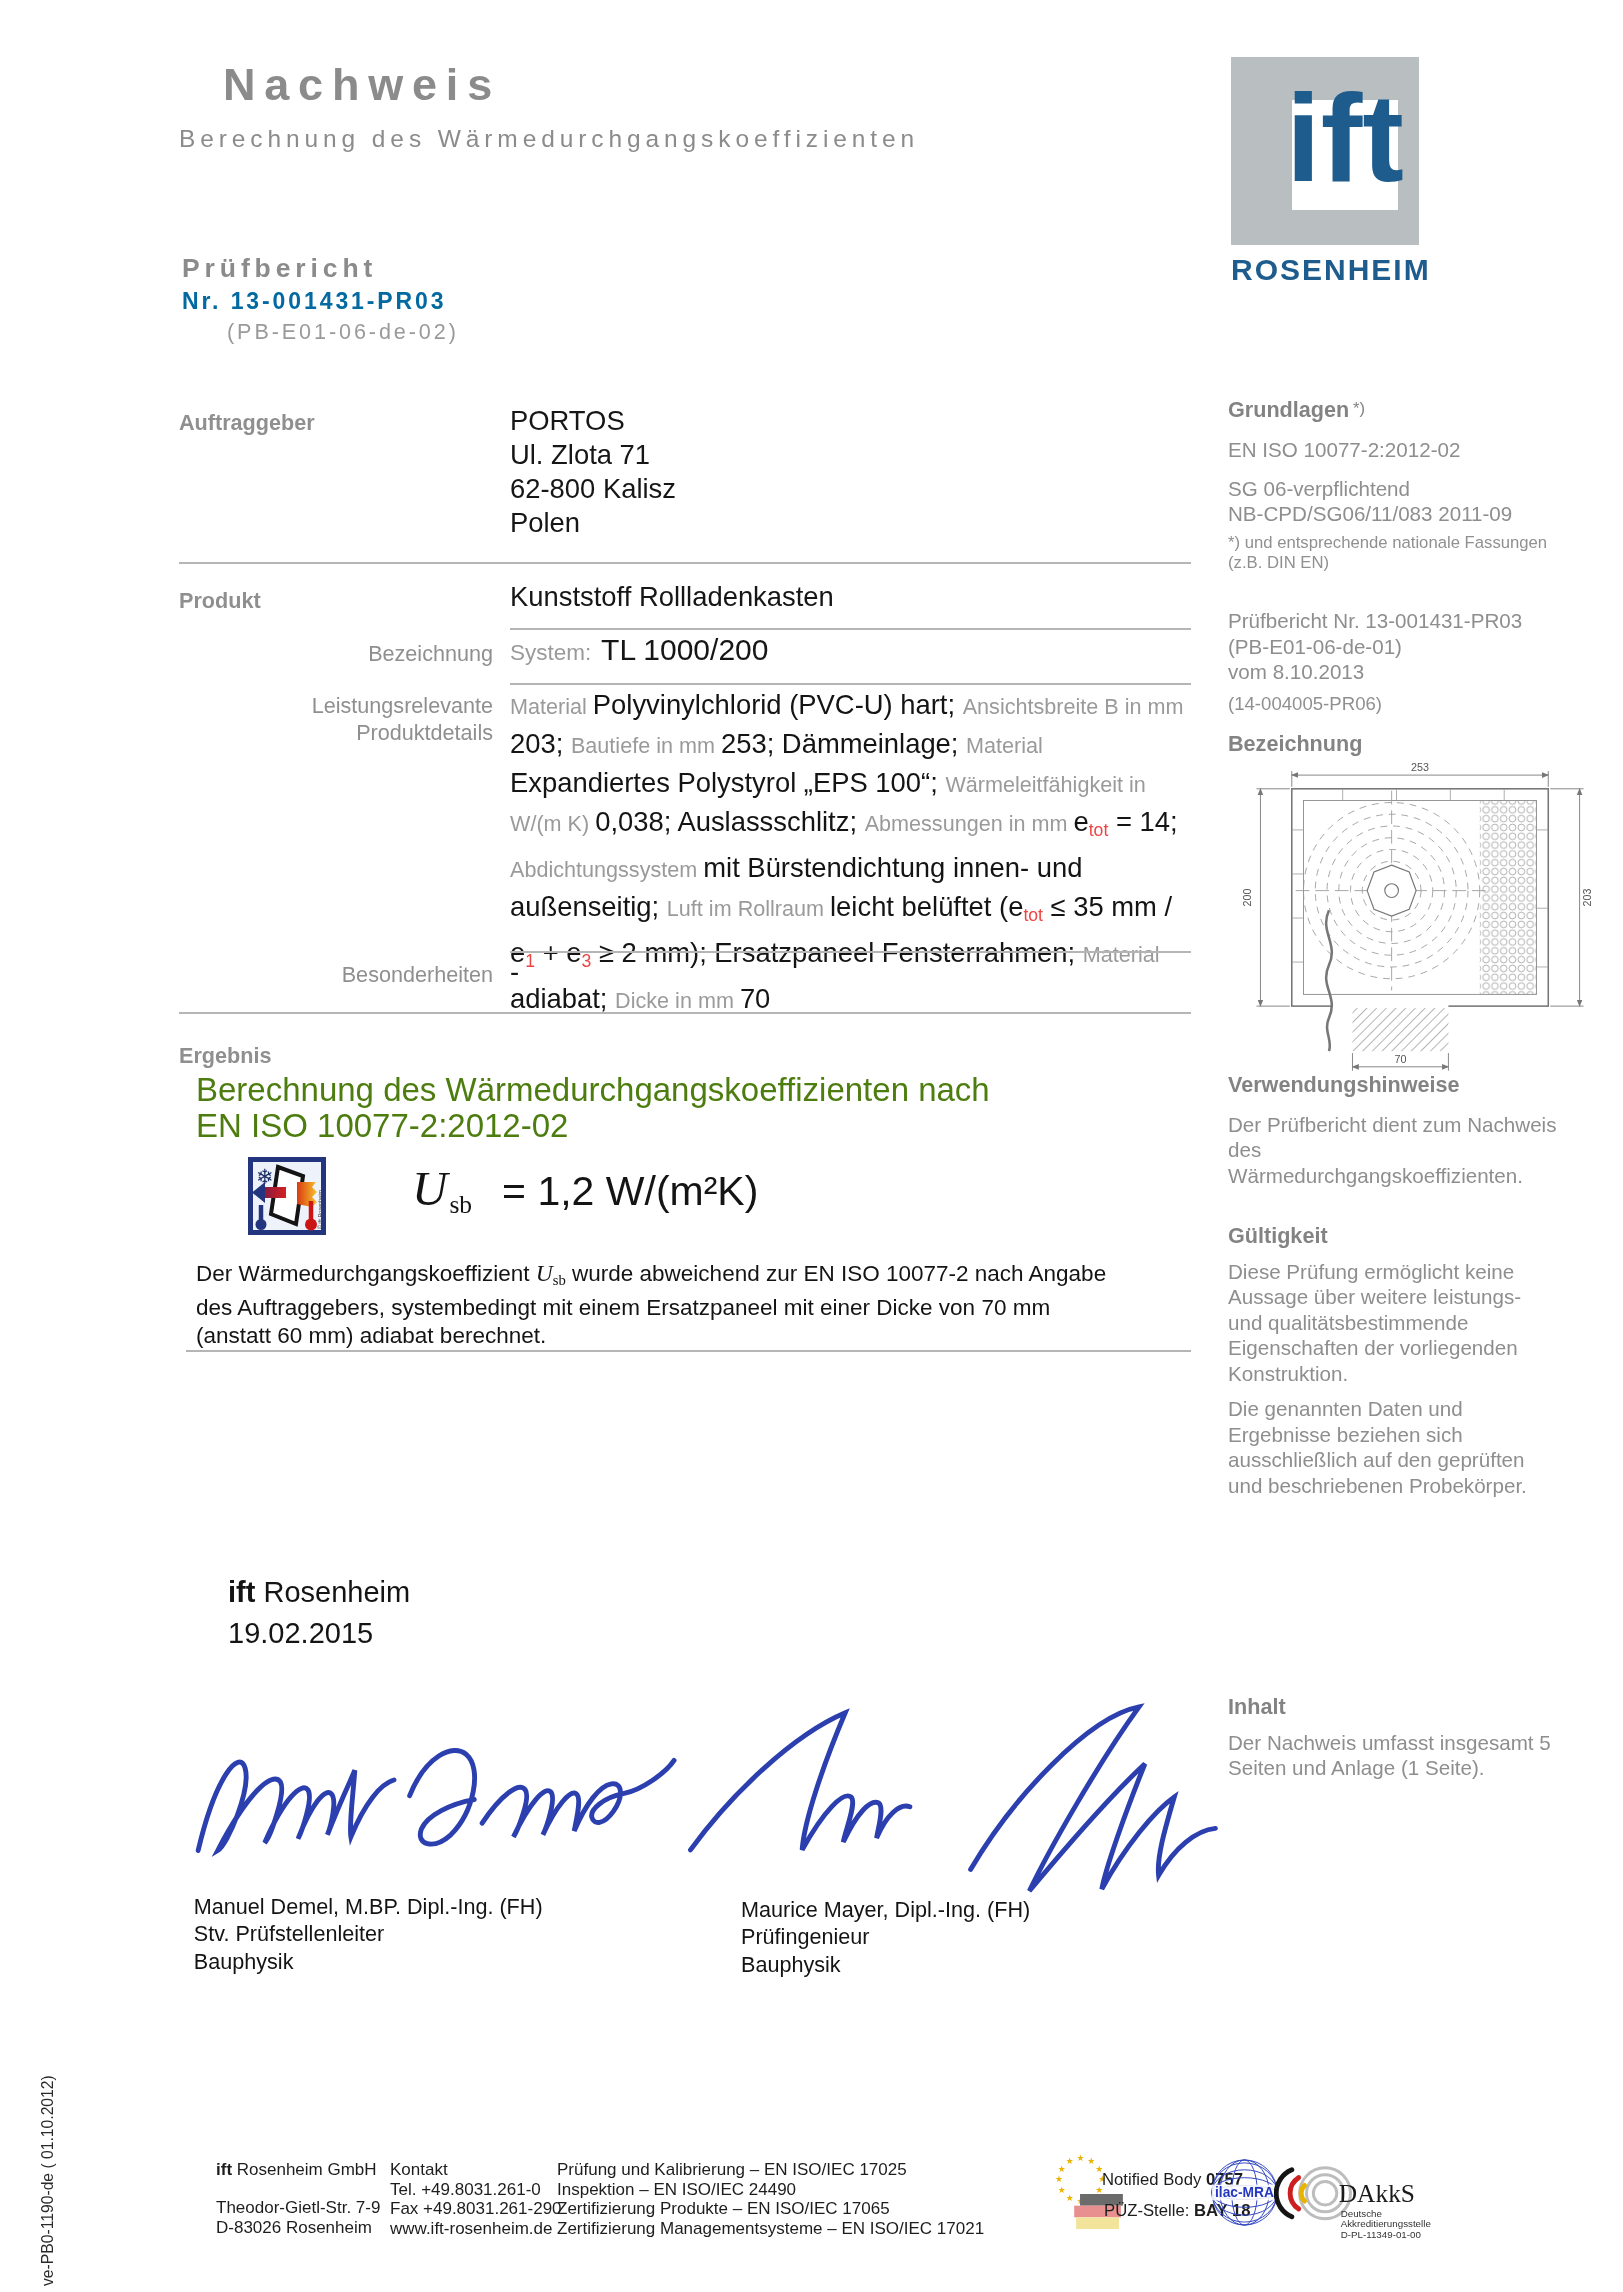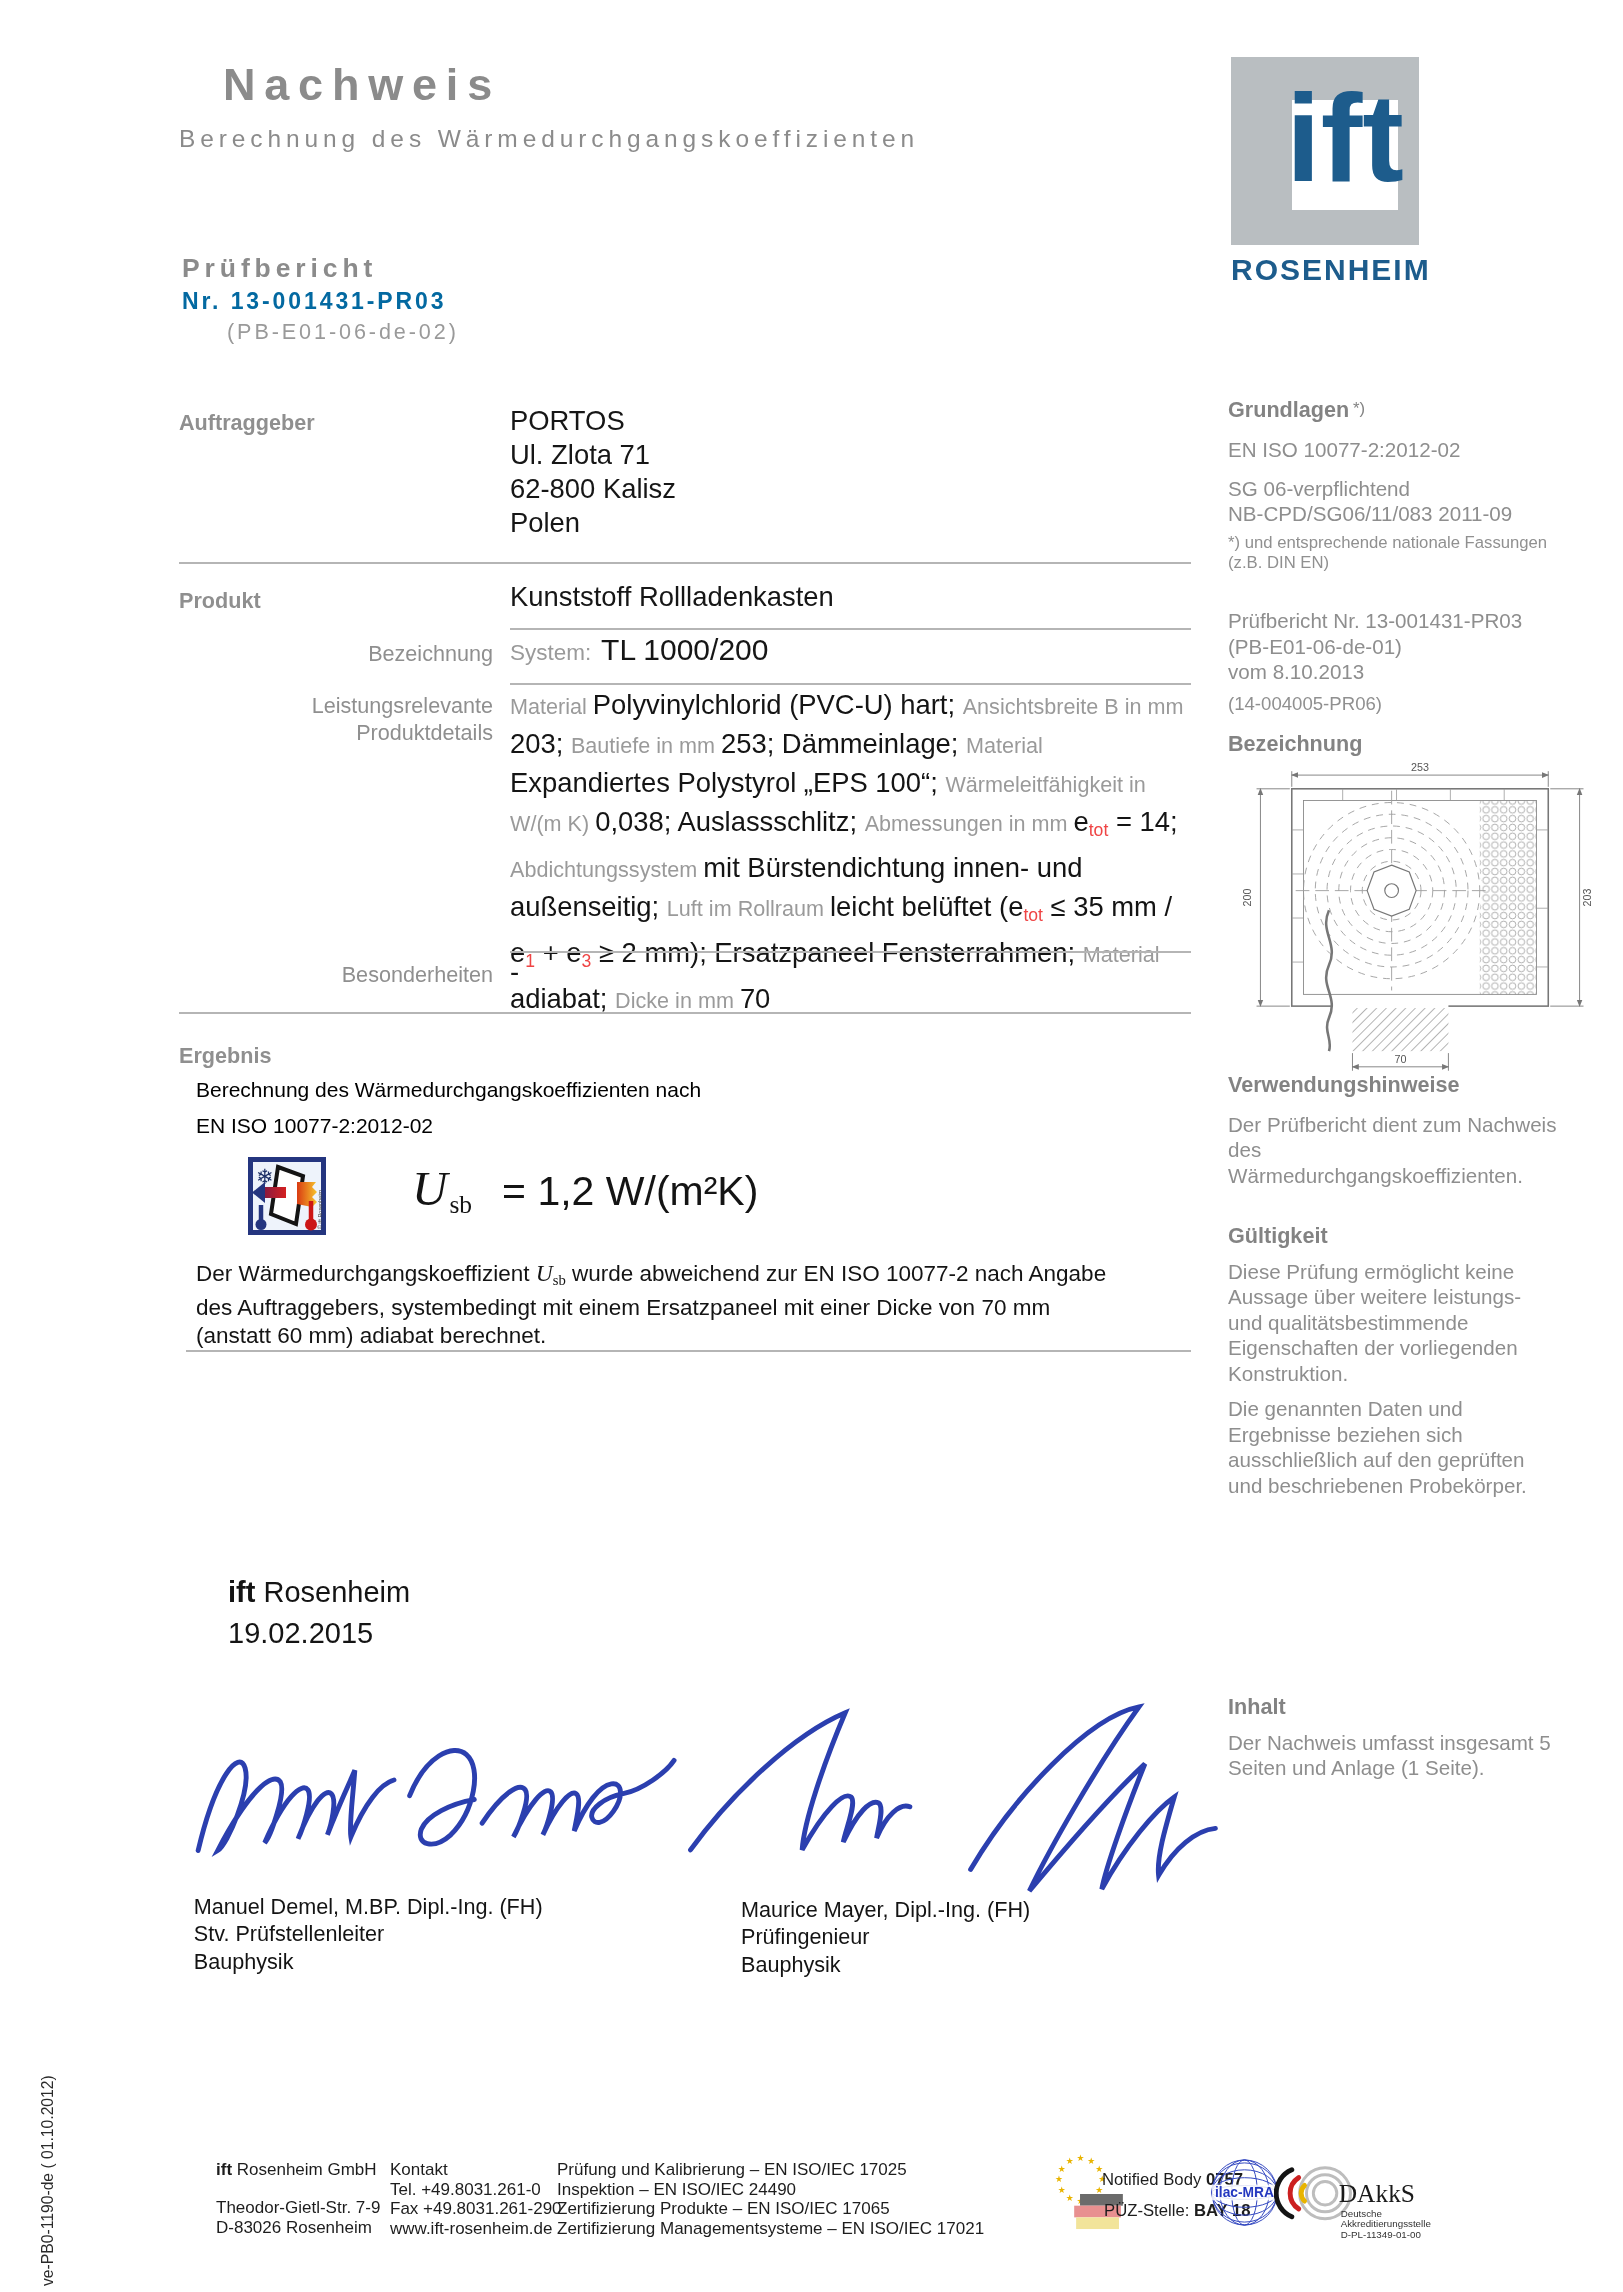--- a/index.html
+++ b/index.html
@@ -29,21 +29,21 @@
   .lbl-right{text-align:right;width:314px;line-height:26.5px;}
   .val{font-size:27.4px;color:#161616;line-height:34px;}
   .sysprefix{font-size:22.5px;color:#9a9a9a;margin-right:9.8px;}
   .sysval{font-size:30px;color:#161616;}
 
   .details{width:686px;font-size:27.4px;line-height:37px;}
   .seg-l{color:#9a9a9a;font-size:21.6px;}
   .seg-v{color:#141414;font-size:27.4px;}
   .seg-s{color:#ef4444;font-size:17.6px;vertical-align:-4.9px;}
 
-  .result-heading{font-size:21px;color:#000000;line-height:36px;}
+  .result-heading{font-size:33px;color:#4d7c0f;line-height:36px;}
   .formula{display:flex;align-items:baseline;}
   .u-sym{font-family:"Liberation Serif",serif;font-style:italic;font-size:49px;color:#141414;}
   .u-sub{font-family:"Liberation Serif",serif;font-size:25.5px;color:#141414;vertical-align:sub;position:relative;top:7.8px;margin-left:2px;}
   .u-val{font-size:41px;color:#141414;margin-left:30px;}
   .note{width:931px;font-size:22.5px;line-height:27.4px;}
   .note .seg-t{color:#141414;font-size:22.5px;}
   .note .seg-U{font-family:"Liberation Serif",serif;font-style:italic;font-size:23.5px;color:#141414;}
   .note .seg-u{font-family:"Liberation Serif",serif;font-size:14.7px;color:#141414;vertical-align:-3.9px;}
 
   

